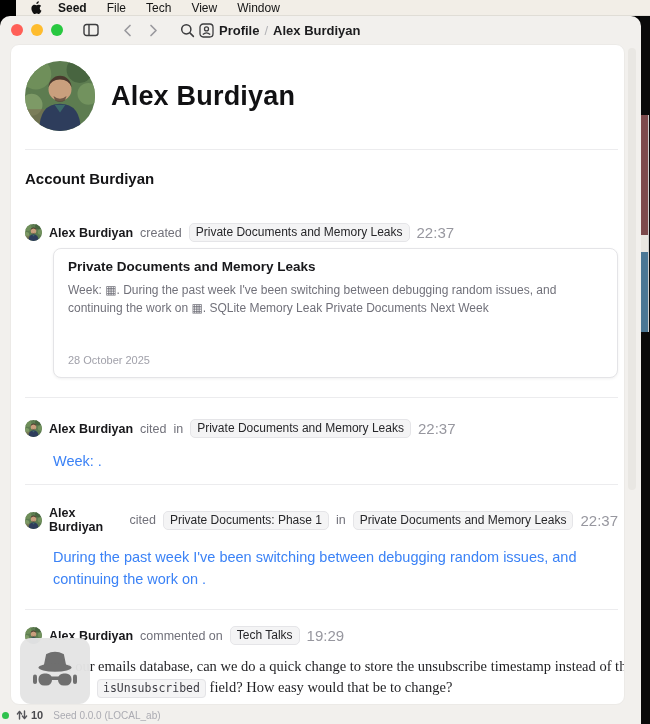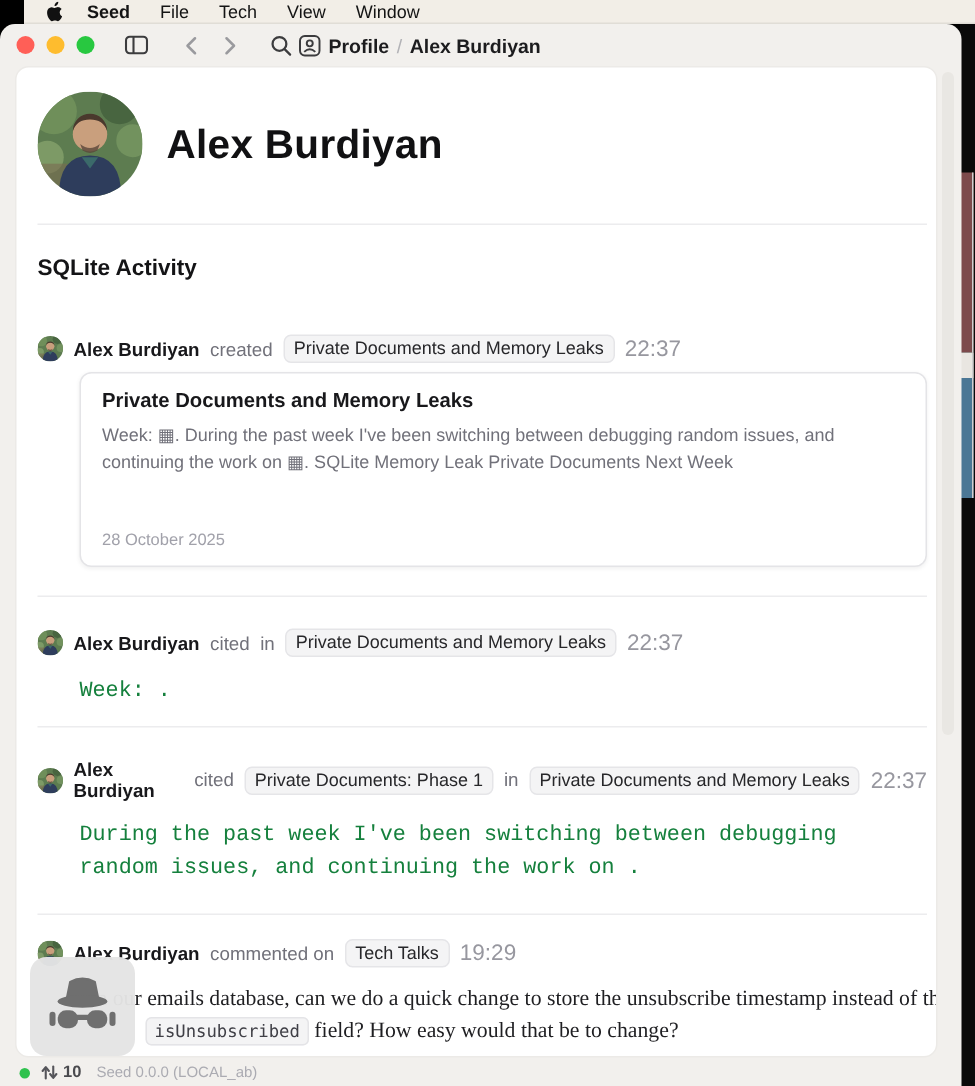--- a/index.html
+++ b/index.html
@@ -64,37 +64,37 @@
   .doc-card { margin:6px 0 0 28px; height:130px; background:#fff; border:1px solid #e4e4e7;
               border-radius:8px; box-shadow:0 1px 3px rgba(0,0,0,.06); padding:10px 14px 11px;
               display:flex; flex-direction:column; }
   .doc-card .title { font-size:13.5px; font-weight:700; color:#18181b; }
   .doc-card .body  { margin-top:7px; font-size:12px; line-height:18px; color:#71717a; }
   .doc-card .spacer { flex:1; }
   .doc-card .date  { font-size:11px; color:#a1a1aa; }
 
   .div-1 { margin-top:19px; } .div-2 { margin-top:12px; } .div-3 { margin-top:19px; }
 
-  .serif-body { margin:12px 0 0 28px; font-family:Liberation Mono, monospace; font-size:14.5px;
-                line-height:22px; color:#15803d; }
+  .serif-body { margin:12px 0 0 28px; font-family:Liberation Sans, sans-serif; font-size:14.5px;
+                line-height:22px; color:#3b82f6; }
   .serif-body.wide { margin-right:6px; }
 
   .comment { margin:11px 0 0 28px; font-family:"Liberation Serif", serif; font-size:14.5px;
              line-height:21px; color:#1f1f22; }
   .comment .line { white-space:nowrap; }
   .code-pill { font-family:"DejaVu Sans Mono", monospace; font-size:11.5px; color:#3f3f46;
                background:#f4f4f5; border:1px solid #e4e4e7; border-radius:4px; padding:1px 5px 2px; }
   .ind-a { padding-left:44px; }
 
   
   .scroll-thumb { position:absolute; right:5px; top:32px; width:8px; height:442px; border-radius:4px;
                   background:#e9e7e3; }
 
   
-  .statusbar { position:absolute; left:11px; right:0; bottom:0; height:18px; display:flex; align-items:center; }
+  .statusbar { position:absolute; left:0; right:0; bottom:0; height:18px; display:flex; align-items:center; }
   .status-dot { width:7px; height:7px; border-radius:50%; background:#2fc24e; margin-left:2px; }
   .sync-wrap { margin-left:7px; display:flex; align-items:center; }
   .peer-count { margin-left:3px; font-size:11px; font-weight:700; color:#4a4a4e; }
   .version { margin-left:10px; font-size:10px; color:#ababb2; }
 
   
   .spy-overlay { position:absolute; left:20px; top:638px; width:70px; height:66px; border-radius:11px;
                  background:rgba(228,228,228,.97); z-index:30; display:flex; align-items:center; justify-content:center; }
 </style>
 </head>
@@ -182,21 +182,21 @@
   <div class="panel">
 
     <div class="profile-head">
       <svg class="avatar-lg" viewBox="0 0 64 64">
           <use href="#avatar-art"></use>
         </svg>
       <div class="profile-name">Alex Burdiyan</div>
     </div>
 
     <hr class="divider div-head">
-    <div class="section-title">SQLite Activity</div>
+    <div class="section-title">Account Burdiyan</div>
 
     <div class="feed-head m-item1">
       <svg class="avatar-sm" viewBox="0 0 64 64">
           <use href="#avatar-art"></use>
         </svg>
       <span class="actor">Alex Burdiyan</span>
       <span class="verb">created</span>
       <span class="pill">Private Documents and Memory Leaks</span>
       <span class="time">22:37</span>
     </div>

